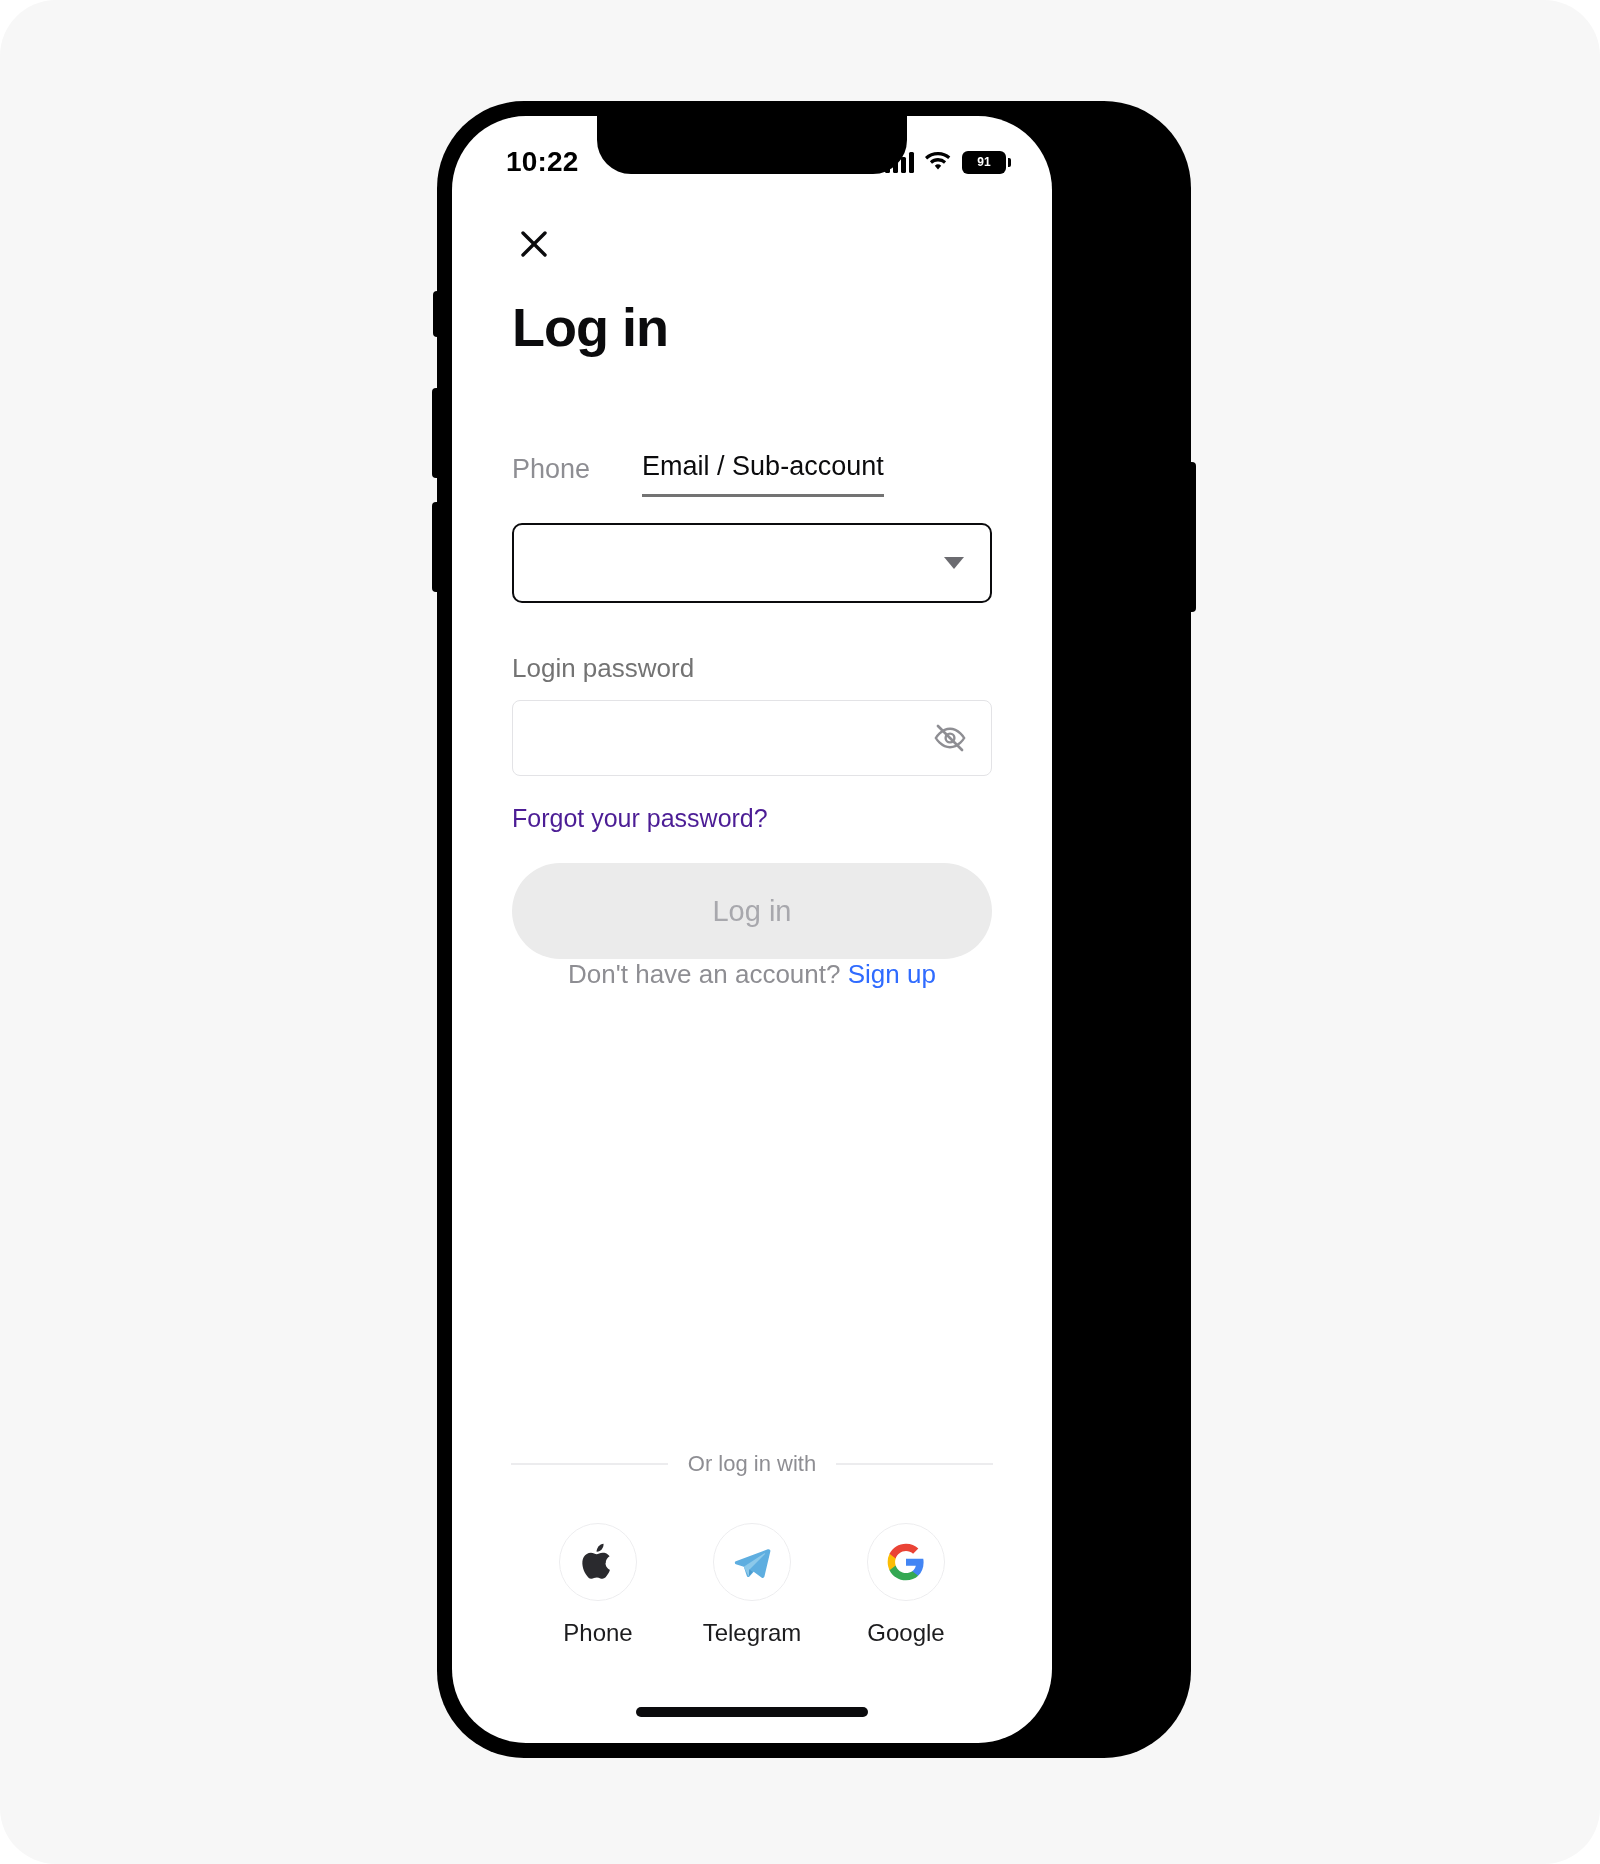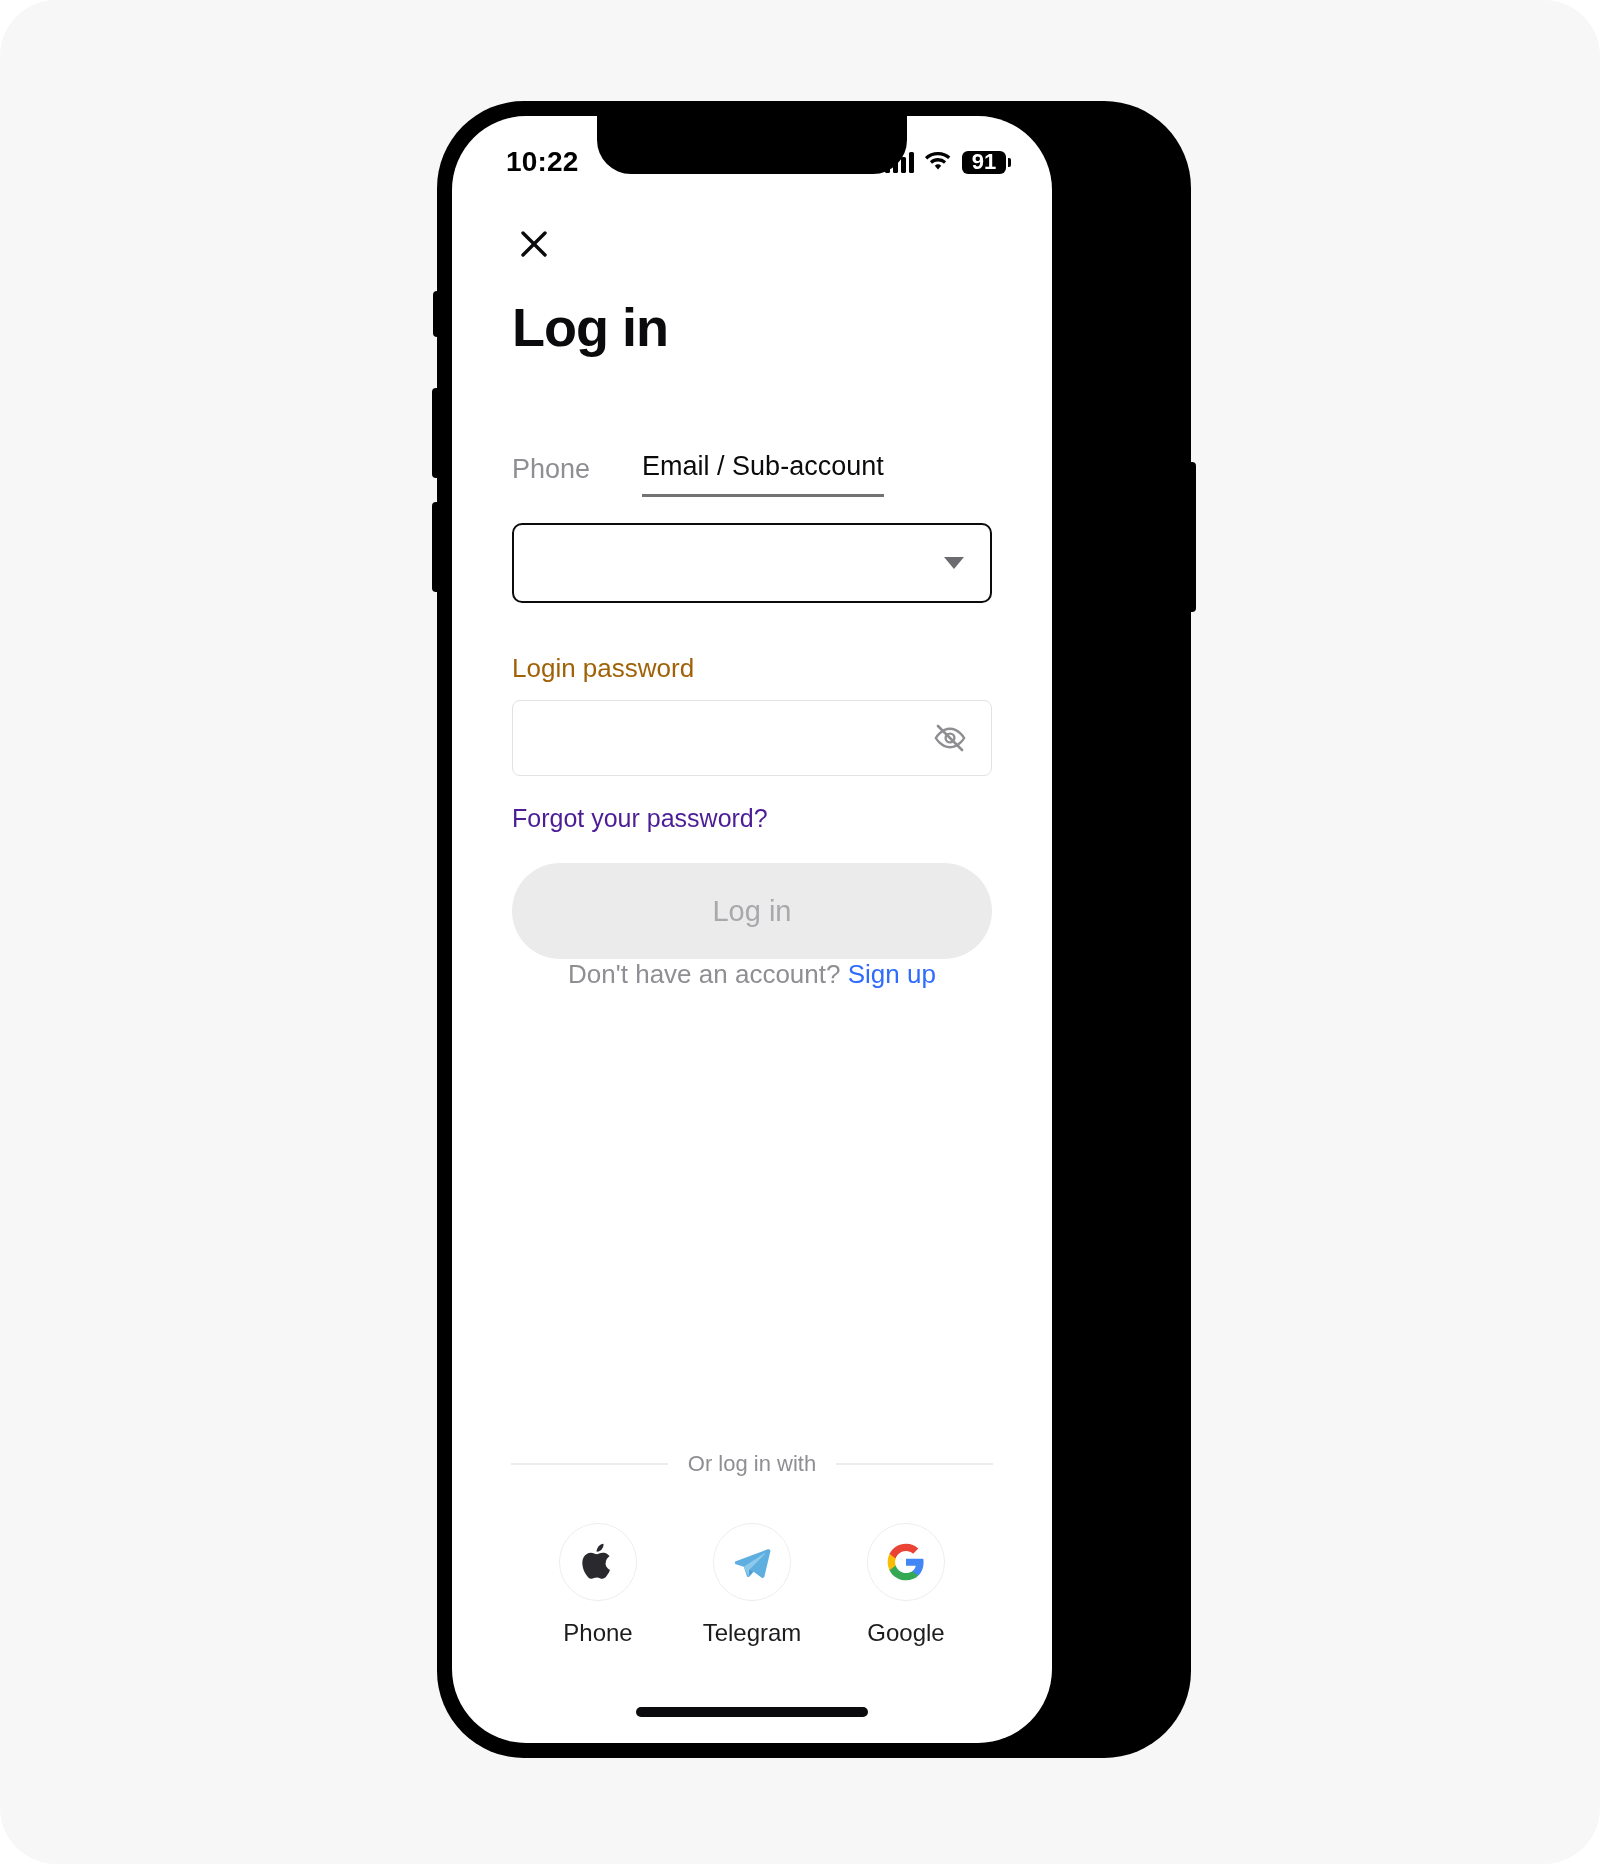--- a/index.html
+++ b/index.html
@@ -101,21 +101,21 @@
     background:#000;
     border-radius:6px;
     display:flex; align-items:center; justify-content:center;
   }
   .battery::after{
     content:""; position:absolute; right:-5px; top:7px;
     width:3px; height:9px; background:#000;
     border-radius:0 2px 2px 0;
   }
   .battery span{
-    font-size:22px; font-weight:700; color:#fff;
+    font-size:12px; font-weight:700; color:#fff;
     line-height:1;
   }
 
   
   .content{
     position:absolute;
     top:78px; left:0;
     width:100%; height:calc(100% - 78px);
     padding:0 60px;
   }
@@ -175,21 +175,21 @@
     width:0; height:0;
     border-left:10px solid transparent;
     border-right:10px solid transparent;
     border-top:12px solid #6b6b70;
   }
 
   
   .field-label{
     margin-top:50px;
     font-size:26px;
-    color:#a16207;
+    color:#737373;
   }
   .pw-box{
     margin-top:16px;
     height:76px;
     border:1.5px solid #e3e3e6;
     border-radius:8px;
     display:flex; align-items:center;
     justify-content:space-between;
     padding:0 24px;
     background:#fff;

